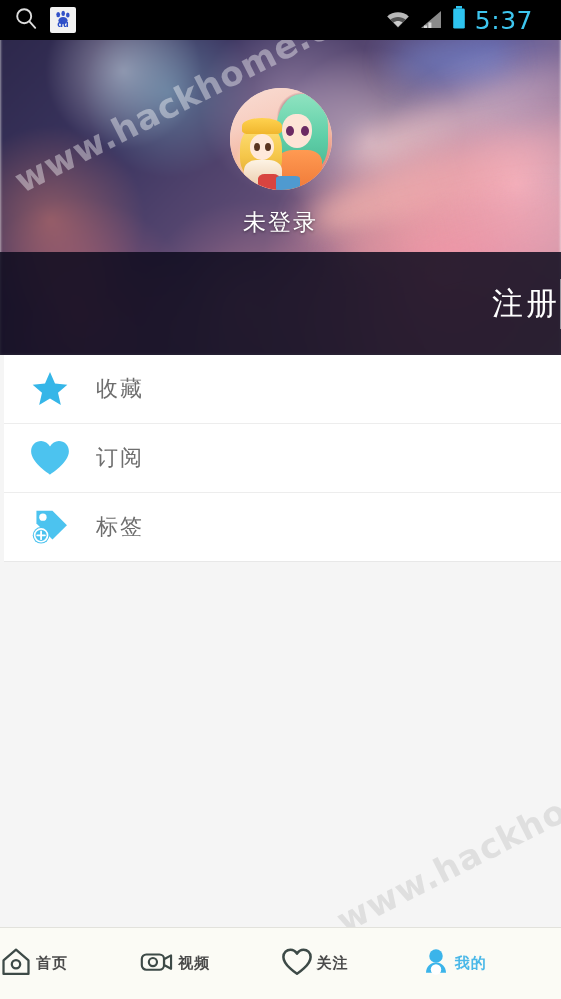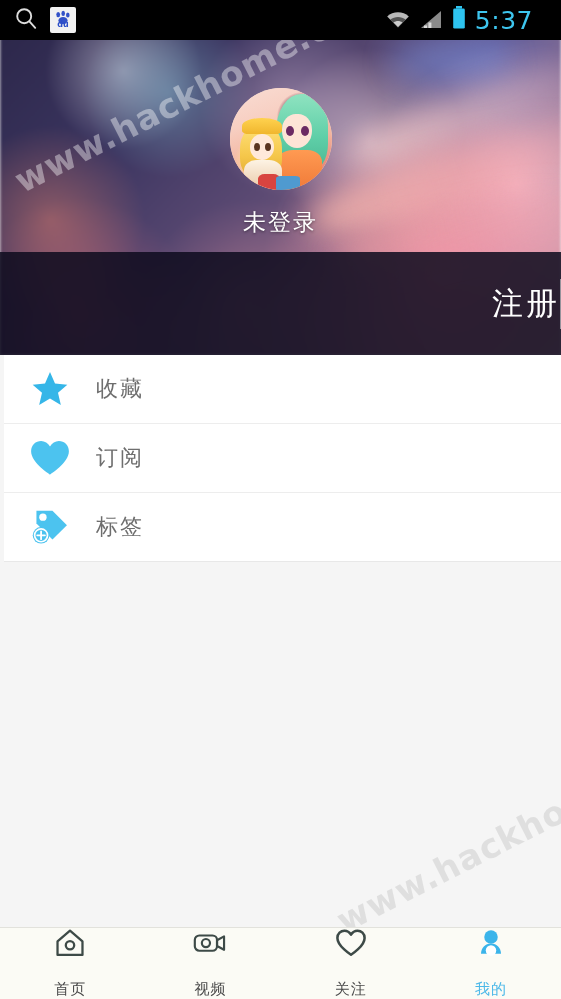--- a/index.html
+++ b/index.html
@@ -135,22 +135,22 @@
   .mi-icon { width:92px; display:flex; align-items:center; justify-content:center; }
   .mi-label { font-size:22px; color:#6e6e6e; letter-spacing:2px; }
 
   
   .bottomnav {
     position:absolute; left:0; bottom:0; width:561px; height:72px;
     background:#fbfbf5; border-top:1px solid #e2e2dc;
     display:flex; z-index:30;
   }
   .nav-item {
-    flex:1; display:flex; flex-direction:column;
-    align-items:center; justify-content:space-between; gap:4px; cursor:pointer;
+    flex:1; display:flex; flex-direction:row;
+    align-items:center; justify-content:flex-start; gap:4px; cursor:pointer;font-weight:bold;
   }
   .nav-label { font-size:15px; color:#4a4a4a; letter-spacing:1px; }
   .nav-item.active .nav-label { color:#4bb8e8; }
 
   
   .wm {
     position:absolute; font-size:34px; font-weight:bold;
     letter-spacing:1px; pointer-events:none; white-space:nowrap;
     transform:rotate(-27deg); transform-origin:left top; z-index:25;
   }

